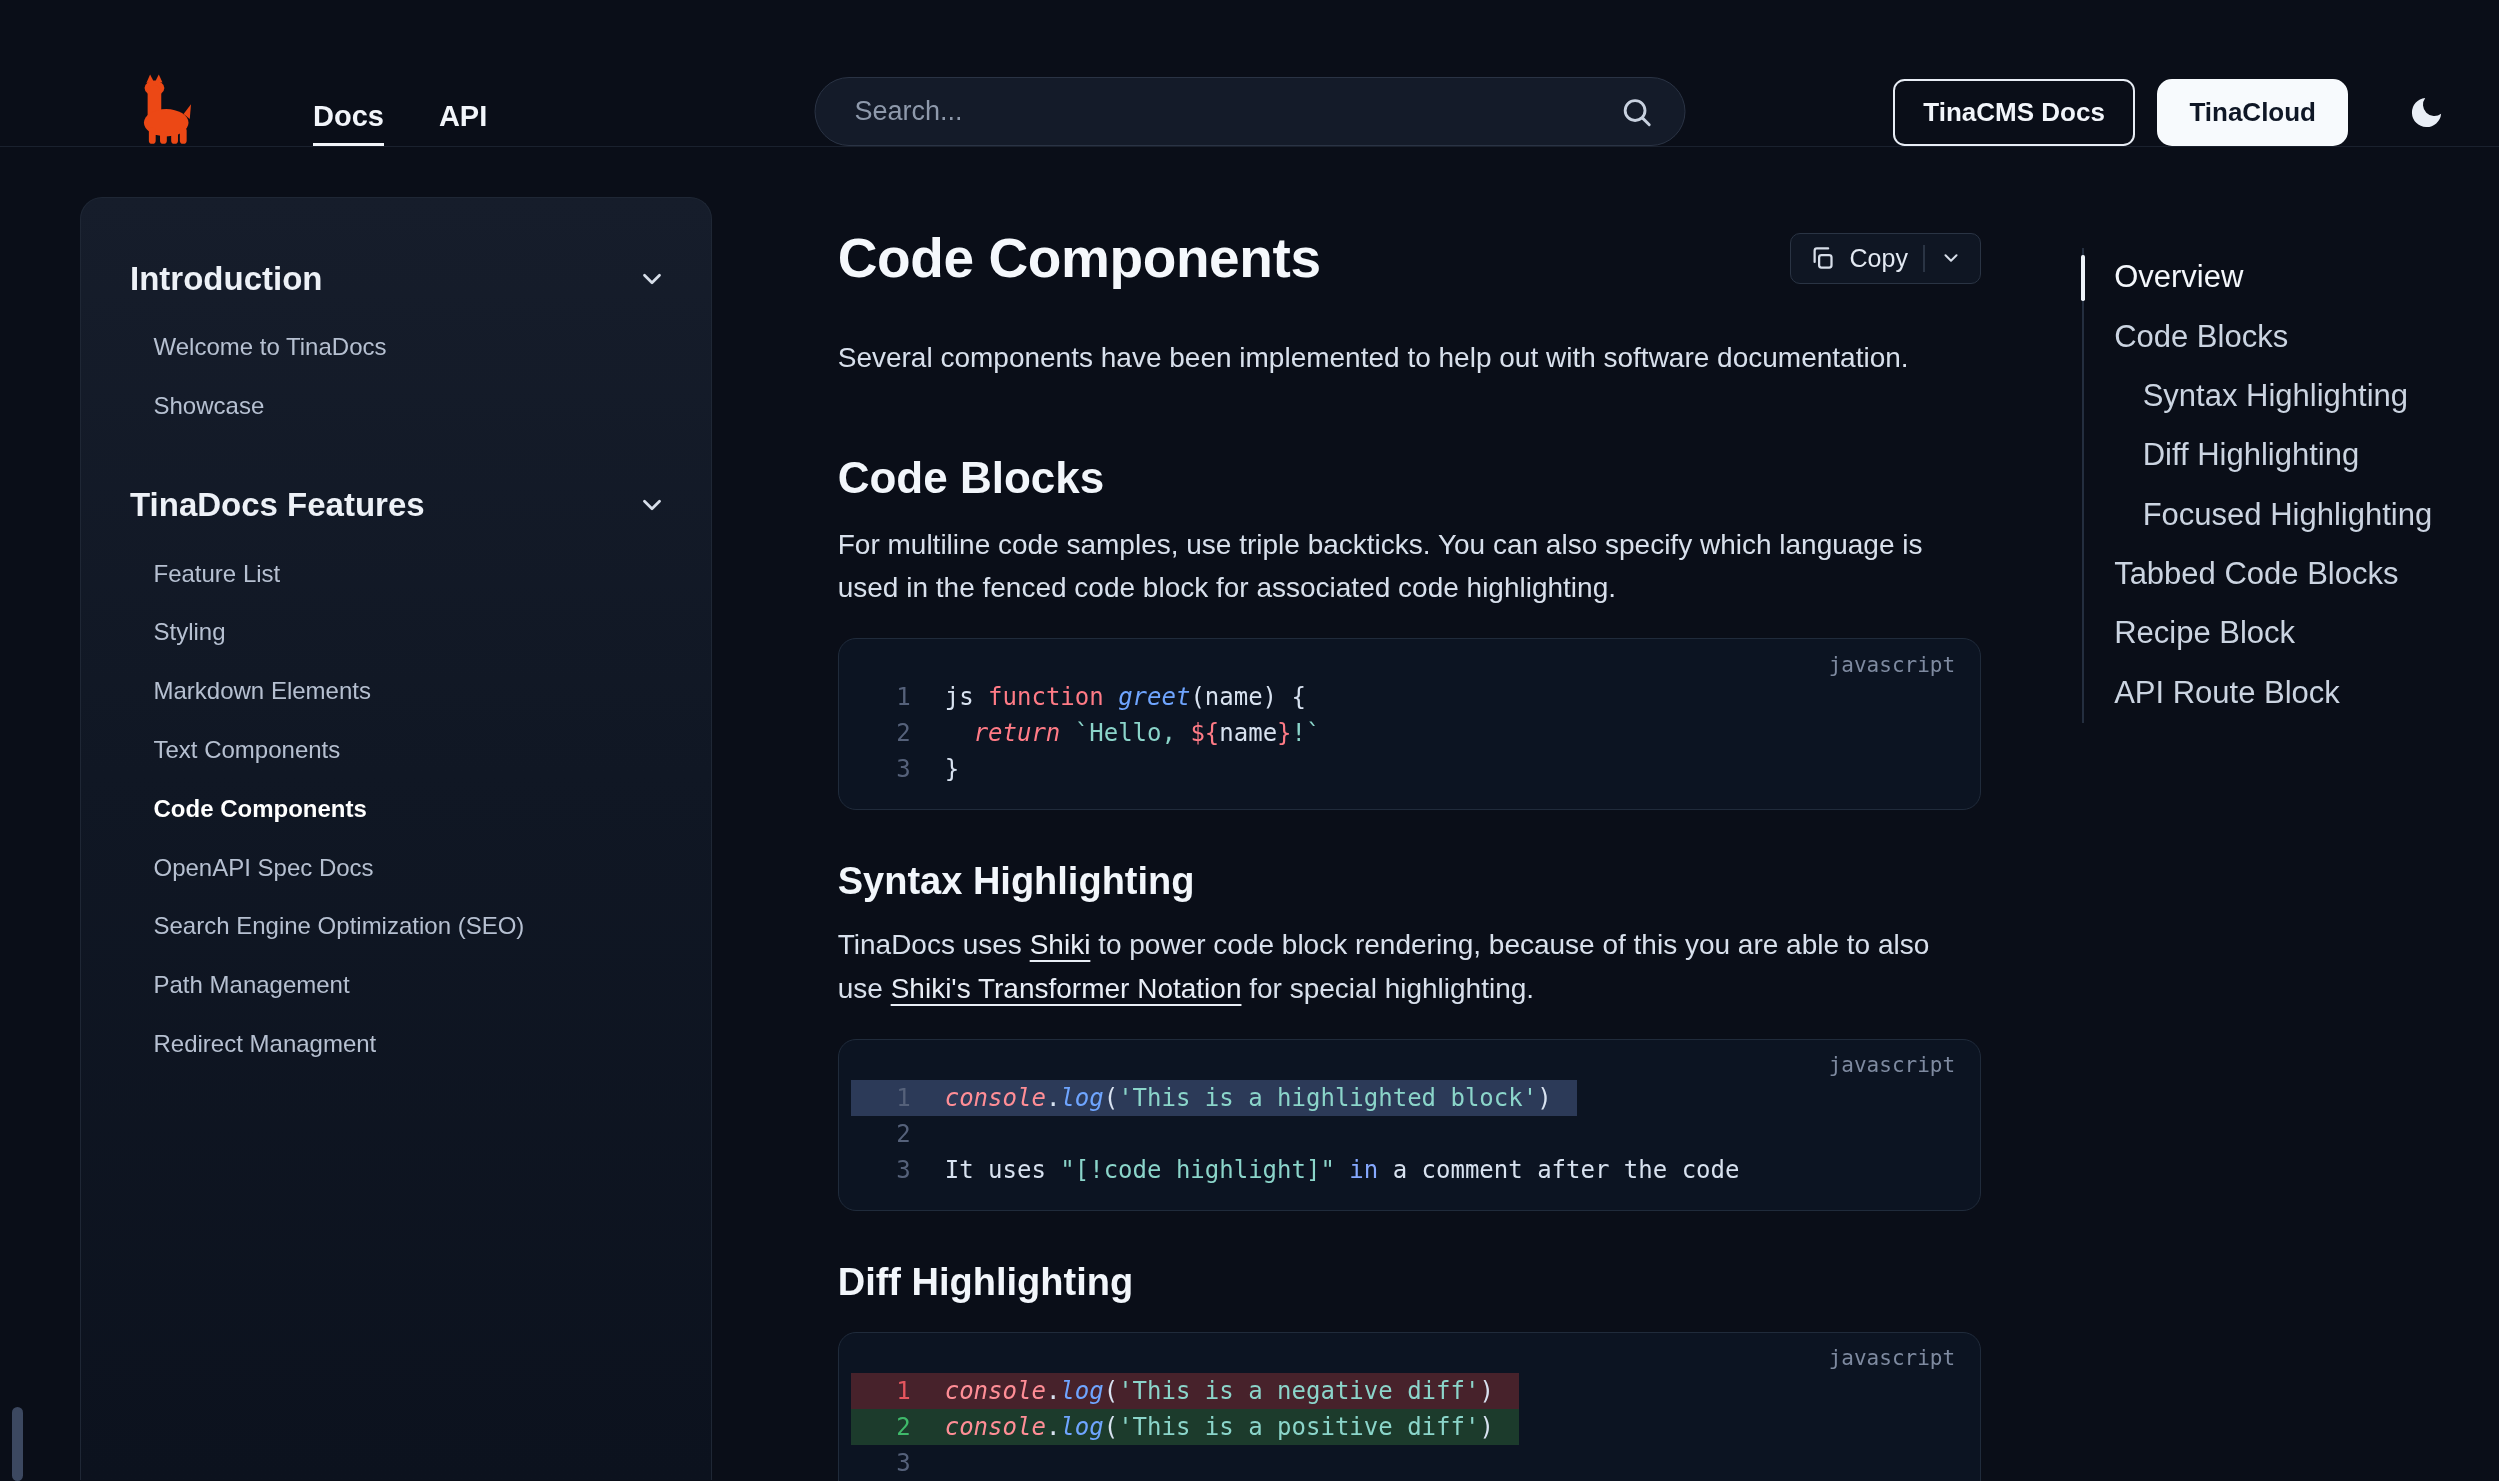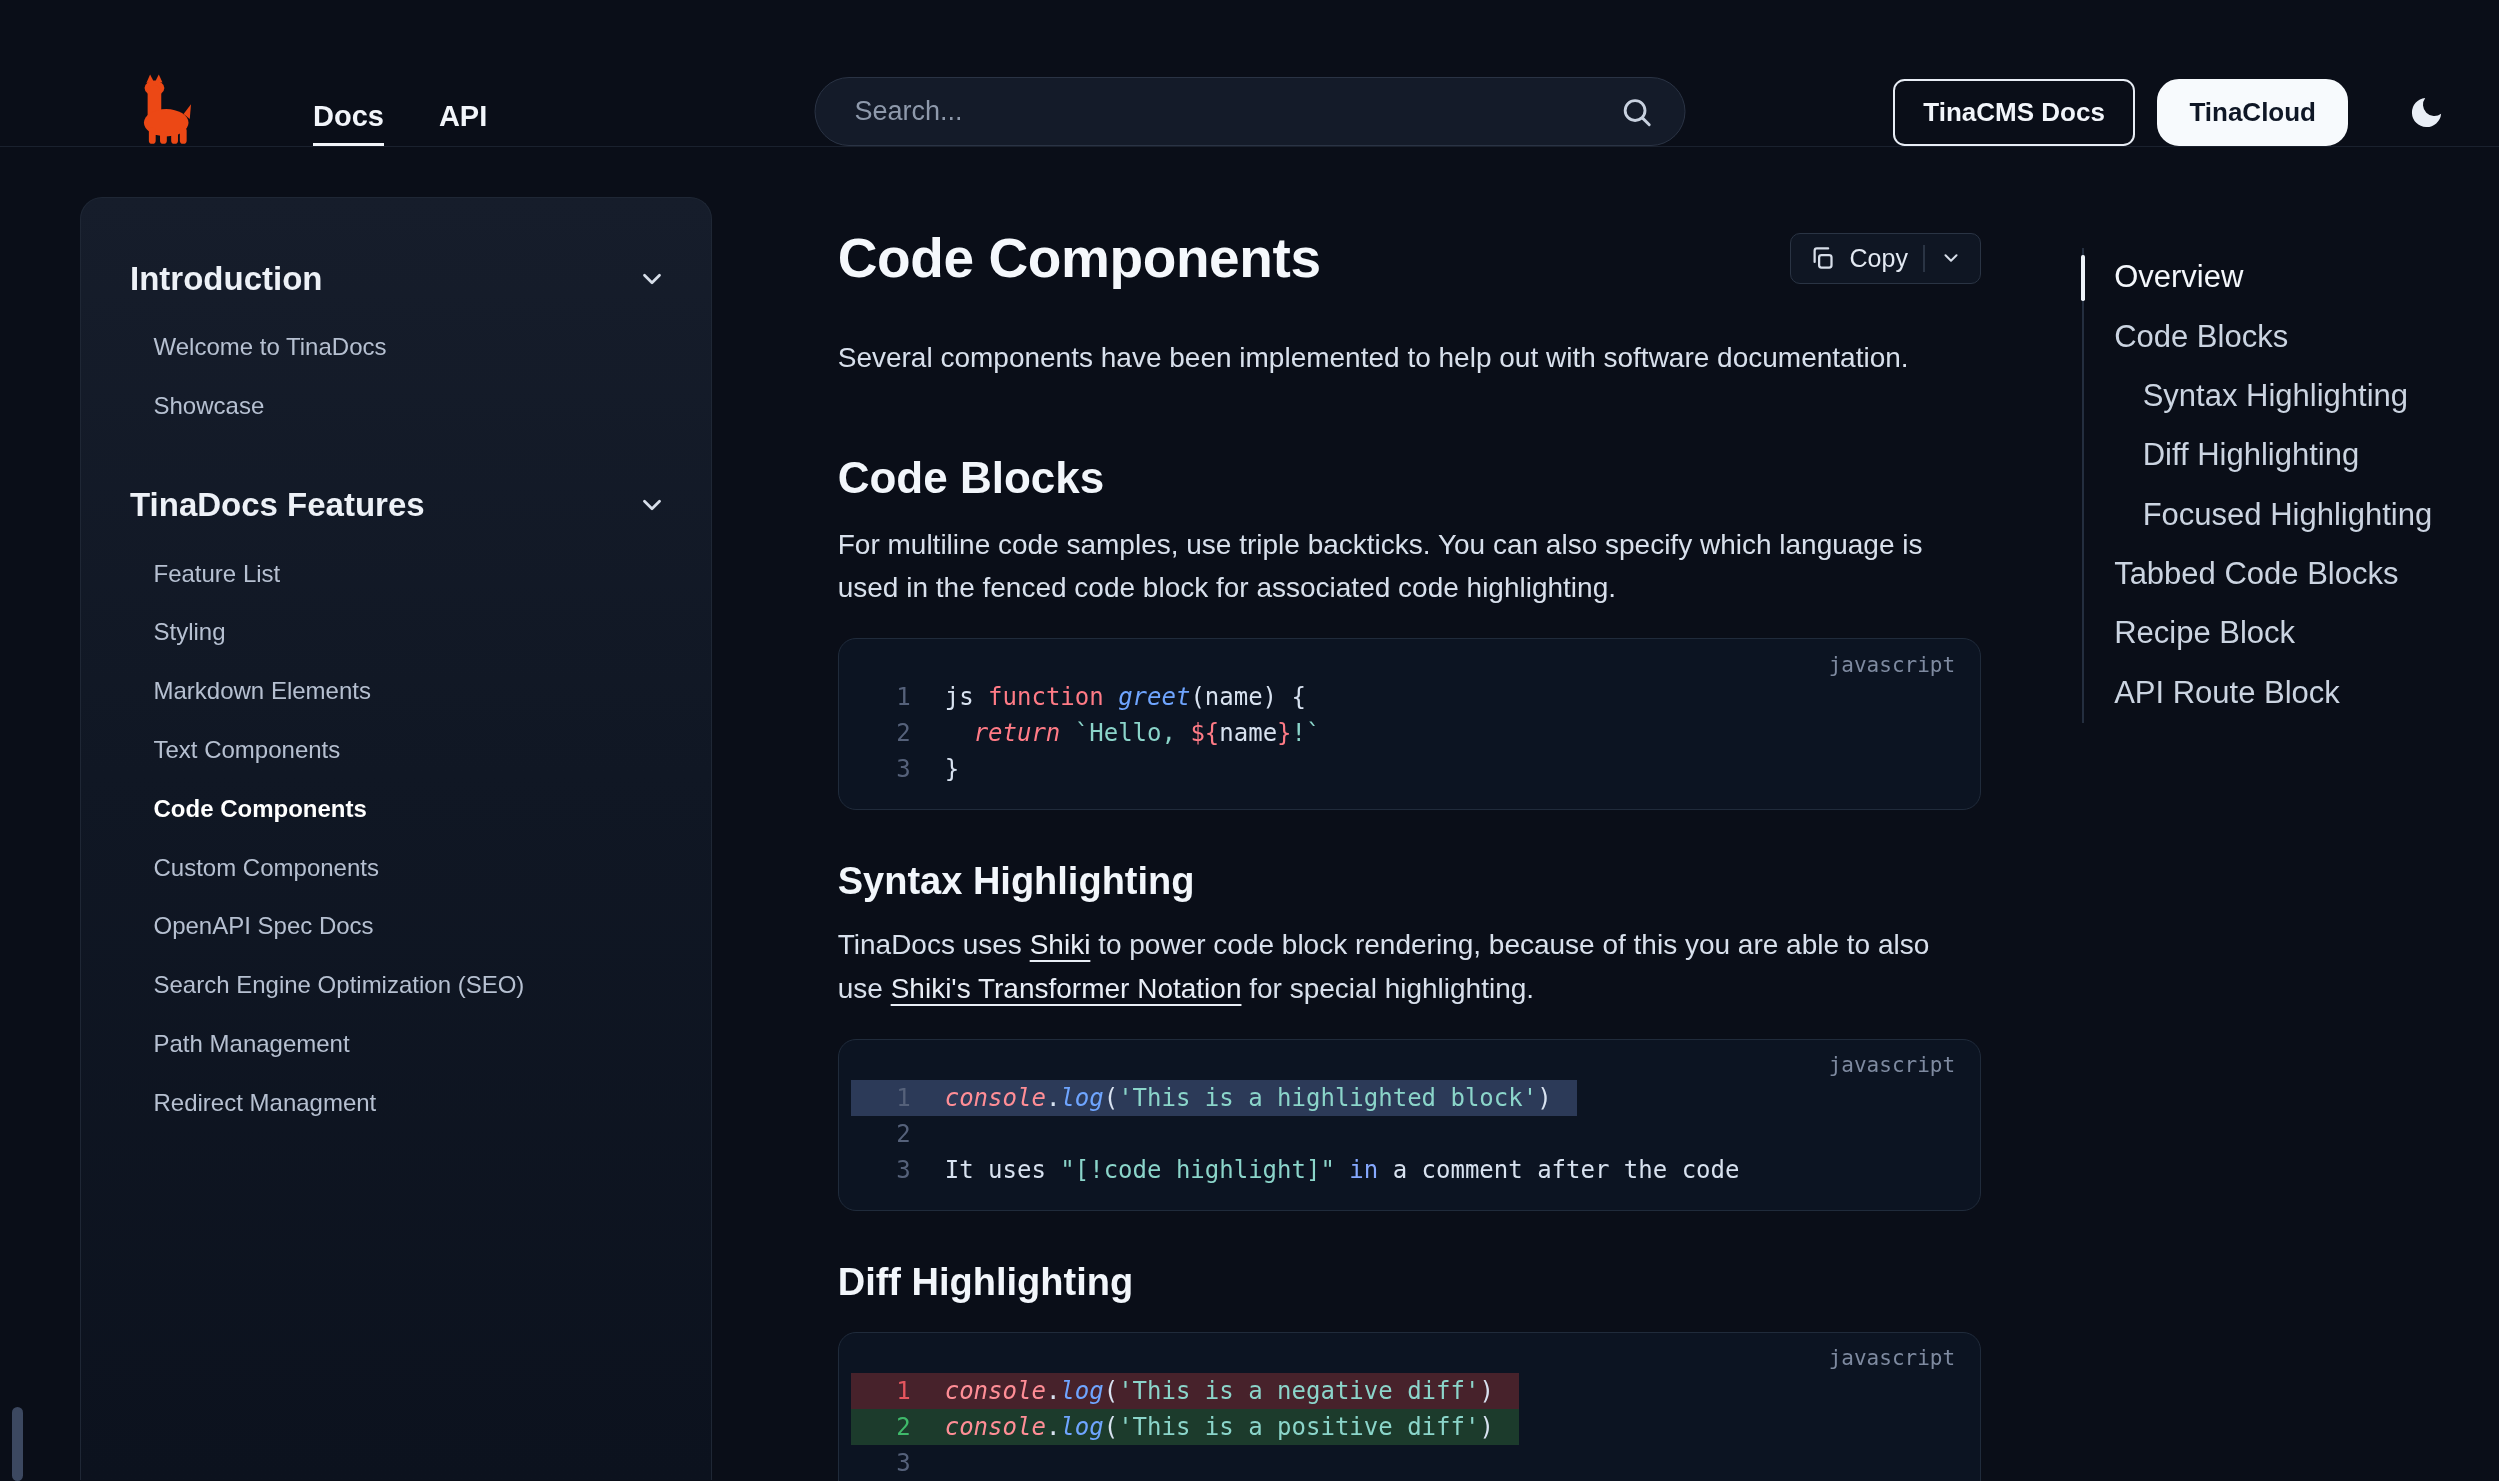--- a/index.html
+++ b/index.html
@@ -42,21 +42,21 @@
   .search-input{width:100%;height:69px;background:#141B29;border:1.7px solid #2A3344;
     border-radius:35px;color:#E6EBF4;font-size:27px;padding:0 80px 0 39px;outline:none;
     font-family:inherit;}
   .search-input::placeholder{color:#8E99AB;}
   .search-icon{position:absolute;right:32px;top:50%;transform:translateY(-50%);
     width:34px;height:34px;cursor:pointer;}
   .nav-right{margin-left:auto;display:flex;align-items:center;gap:22px;}
   .btn-outline{background:transparent;border:2.5px solid #E8EDF5;border-radius:11.7px;
     padding:0 28.5px;height:67px;font-size:26px;font-weight:700;color:#F2F5FA;cursor:pointer;
     font-family:inherit;}
-  .btn-solid{background:#F7FAFD;border:2.5px solid #F7FAFD;border-radius:22px;
+  .btn-solid{background:#F7FAFD;border:2.5px solid #F7FAFD;border-radius:15px;
     padding:16px 30px;height:67px;font-size:26px;font-weight:700;color:#0F1726;cursor:pointer;
     font-family:inherit;}
   .moon{width:39px;height:39px;margin-left:37px;cursor:pointer;display:inline-flex;}
   .moon svg{width:100%;height:100%;}
 
   
   .layout{display:flex;align-items:flex-start;}
 
   
   .sidebar{margin:50px 0 0 80px;width:655px;height:1283px;
@@ -193,21 +193,20 @@
                 <polyline points="6 9 12 15 18 9"></polyline>
               </svg>
             </span>
           </div>
           <div class="sb-items">
             <div class="sb-item">Feature List</div>
             <div class="sb-item">Styling</div>
             <div class="sb-item">Markdown Elements</div>
             <div class="sb-item">Text Components</div>
             <div class="sb-item active">Code Components</div>
-            <div class="sb-item">Custom Components</div>
             <div class="sb-item">OpenAPI Spec Docs</div>
             <div class="sb-item">Search Engine Optimization (SEO)</div>
             <div class="sb-item">Path Management</div>
             <div class="sb-item">Redirect Managment</div>
           </div>
         </div>
       </nav>
   </aside>
 
   <main class="main">

